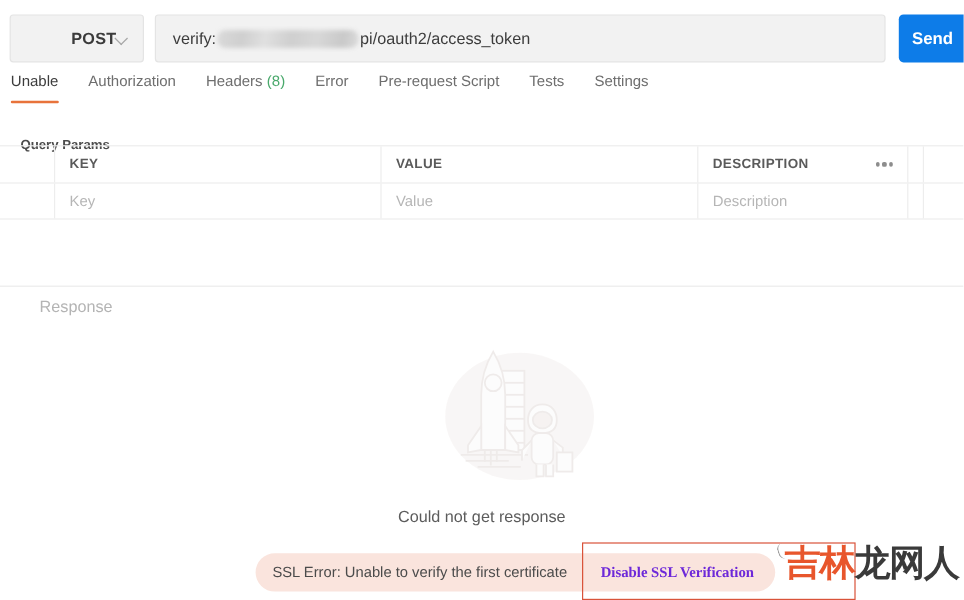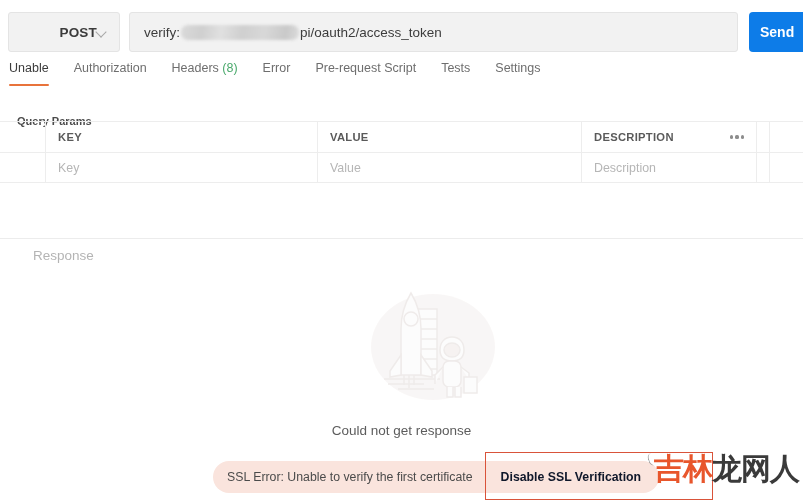--- a/index.html
+++ b/index.html
@@ -160,22 +160,22 @@
     background: #fae4dd;
     border-radius: 16px;
     display: flex; align-items: center;
     padding: 0 6px 0 14px;
   }
   .err-text { font-size: 12.3px; color: #4b4b4b; }
   .err-sep {
     width: 1px; height: 19px; background: #edcabf; margin: 0 10px 0 12px;
   }
   .err-action {
-    font-size: 12.3px; font-weight: bold; color: #0f172a;
-    padding: 0 12px 0 5px; cursor: pointer; white-space: nowrap;
+    font-size: 12.3px; font-weight: bold; color: #6d28d9;
+    padding: 0 12px 0 5px; cursor: pointer; white-space: nowrap; font-family: Liberation Serif, serif;
   }
 
   
   .annot-box {
     position: absolute; left: 485px; top: 452px;
     width: 228px; height: 48px;
     border: 1.6px solid #d9533a;
     background: transparent;
     pointer-events: none;
   }

